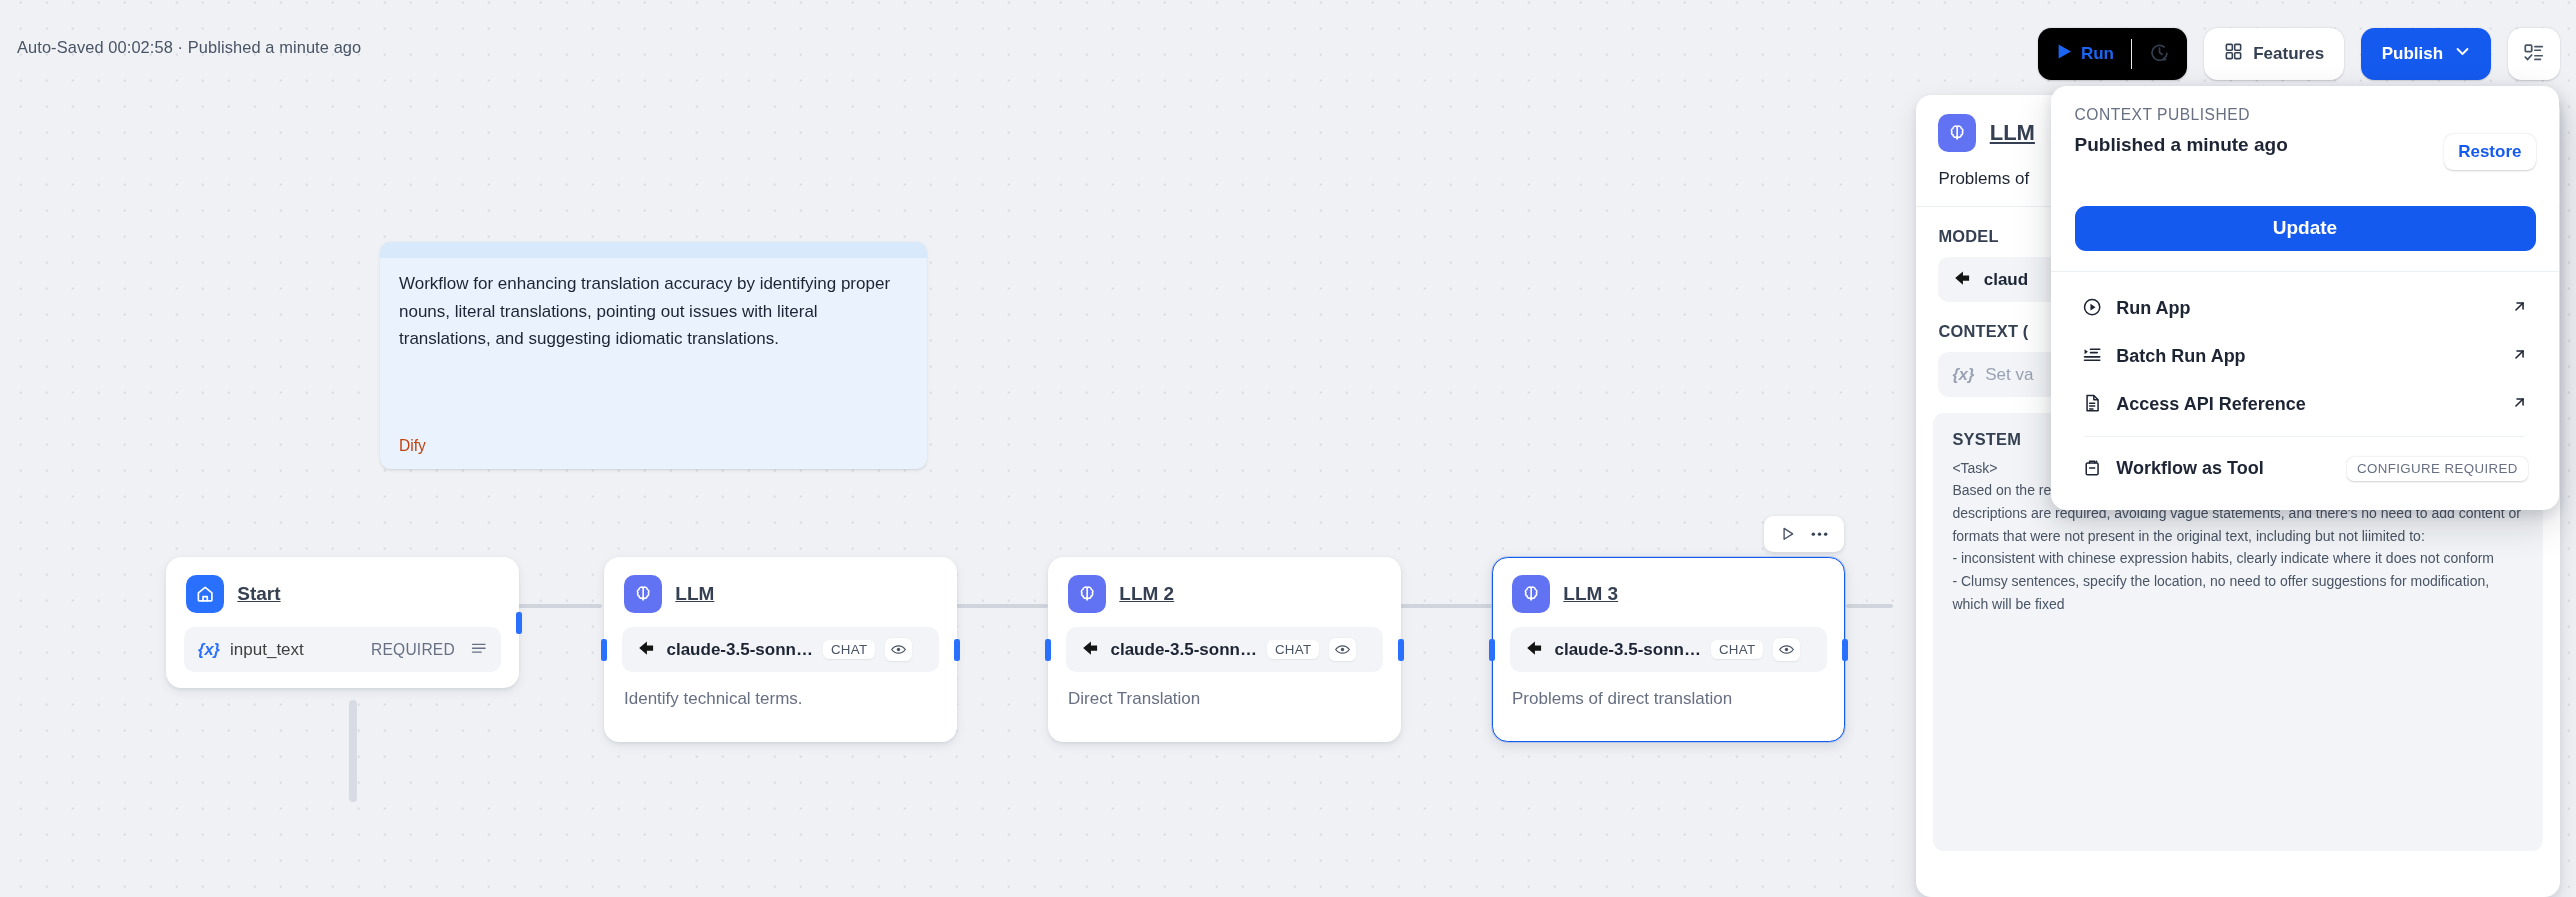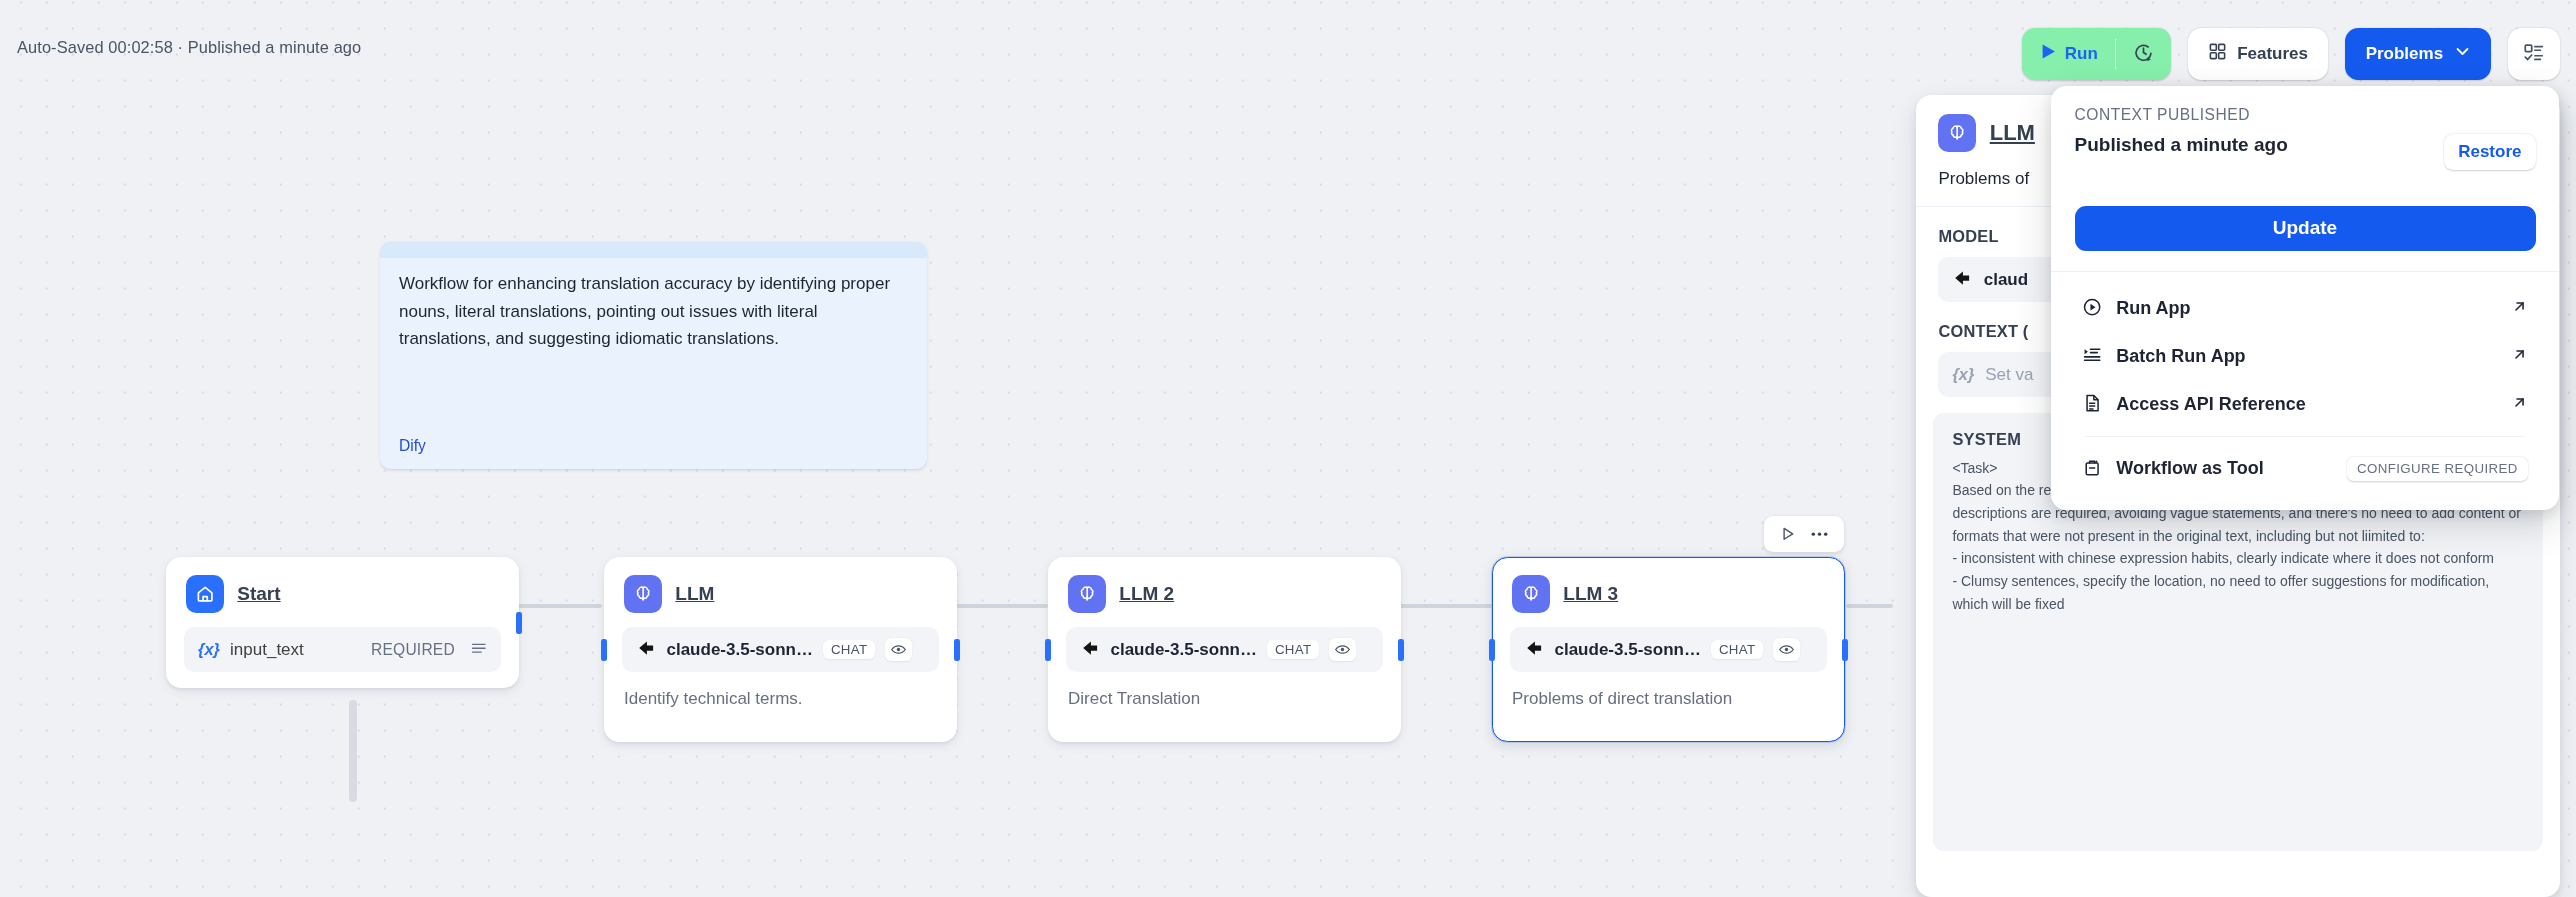--- a/index.html
+++ b/index.html
@@ -28,21 +28,21 @@
   .autosave {
     position: absolute; left: 17px; top: 38px;
     font-size: 16.4px; color: #495464; letter-spacing: 0.1px;
     white-space: nowrap; pointer-events: auto;
   }
   .tr-tools {
     position: absolute; right: 15.6px; top: 28px;
     display: flex; align-items: center; gap: 17px; pointer-events: auto;
   }
   .run-group {
-    display: flex; align-items: stretch; background: #86efac;
+    display: flex; align-items: stretch; background: #000000;
     border-radius: 13.3px; height: 52px;
     box-shadow: 0 0.8px 1.6px rgba(16,24,40,.10), 0 0.8px 2.3px rgba(16,24,40,.10);
   }
   .run-btn {
     display: flex; align-items: center; gap: 8.6px;
     padding: 0 17px 0 19px; color: #1c64f2; font-size: 17px; font-weight: 700;
     cursor: pointer;
   }
   .run-sep { width: 0.8px; background: #e9ebf0; margin: 11px 0; }
   .hist-btn { display: flex; align-items: center; padding: 0 17px; cursor: pointer; }
@@ -68,21 +68,21 @@
   .note {
     position: absolute; left: 380px; top: 242px; width: 547px; height: 227px;
     background: #eaf3fd; border-radius: 11px; overflow: hidden;
     box-shadow: 0 0.8px 1.6px rgba(16,24,40,.07), 0 1.6px 3.9px rgba(16,24,40,.06);
   }
   .note-strip { height: 15.6px; background: #d7e9fb; }
   .note-body {
     padding: 12.5px 19px 0 19px; font-size: 17px; line-height: 1.62; color: #1d2433;
   }
   .note-author {
-    position: absolute; left: 19px; bottom: 14px; font-size: 15.6px; color: #1d4ed8;
+    position: absolute; left: 19px; bottom: 14px; font-size: 15.6px; color: #c2410c;
   }
 
   
   .node {
     position: absolute; background: #fff; border-radius: 15.6px;
     box-shadow: 0 1.6px 3.1px rgba(16,24,40,.06), 0 3.9px 11px rgba(16,24,40,.07);
     border: 1.6px solid transparent;
   }
   .node.selected { border-color: #155aef; box-shadow: 0 0 0 0.8px rgba(21,90,239,.25), 0 3.1px 12.5px rgba(16,24,40,.12); }
   .node-head { display: flex; align-items: center; gap: 13.3px; padding: 17px 19px 0 19px; }
@@ -232,21 +232,21 @@
             <rect x="3" y="3" width="7.5" height="7.5" rx="1.2"></rect>
             <rect x="13.5" y="3" width="7.5" height="7.5" rx="1.2"></rect>
             <rect x="3" y="13.5" width="7.5" height="7.5" rx="1.2"></rect>
             <rect x="13.5" y="13.5" width="7.5" height="7.5" rx="1.2"></rect>
           </svg>
         </span>
         <span>Features</span>
       </div>
 
       <div class="publish-btn">
-        <span>Problems</span>
+        <span>Publish</span>
         <span>
           <svg width="17" height="17" viewBox="0 0 24 24" fill="none" stroke="#fff" stroke-width="2.6" stroke-linecap="round" stroke-linejoin="round">
               <path d="M5 8.5 L12 15.5 L19 8.5"></path>
             </svg>
         </span>
       </div>
 
       <div class="sq-btn">
         <span>
           <svg width="22" height="22" viewBox="0 0 24 24" fill="none" stroke="#495464" stroke-width="1.9" stroke-linecap="round">

